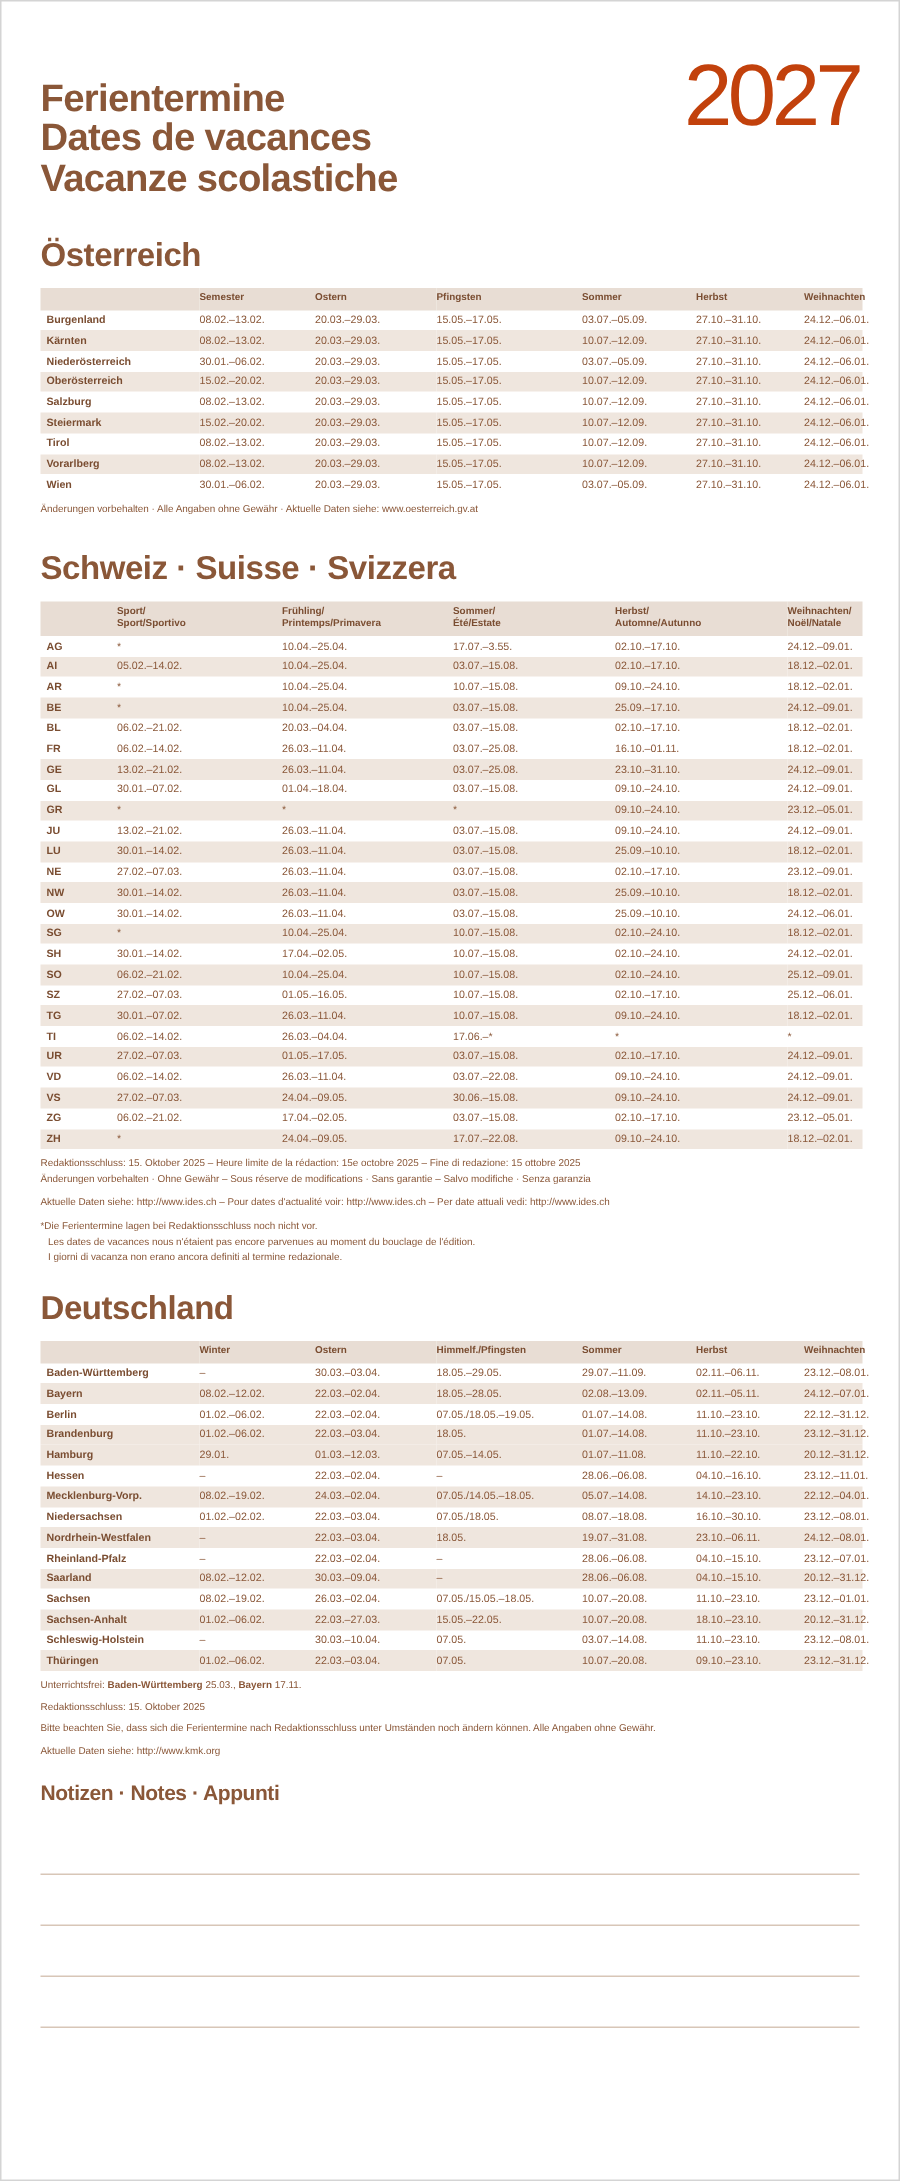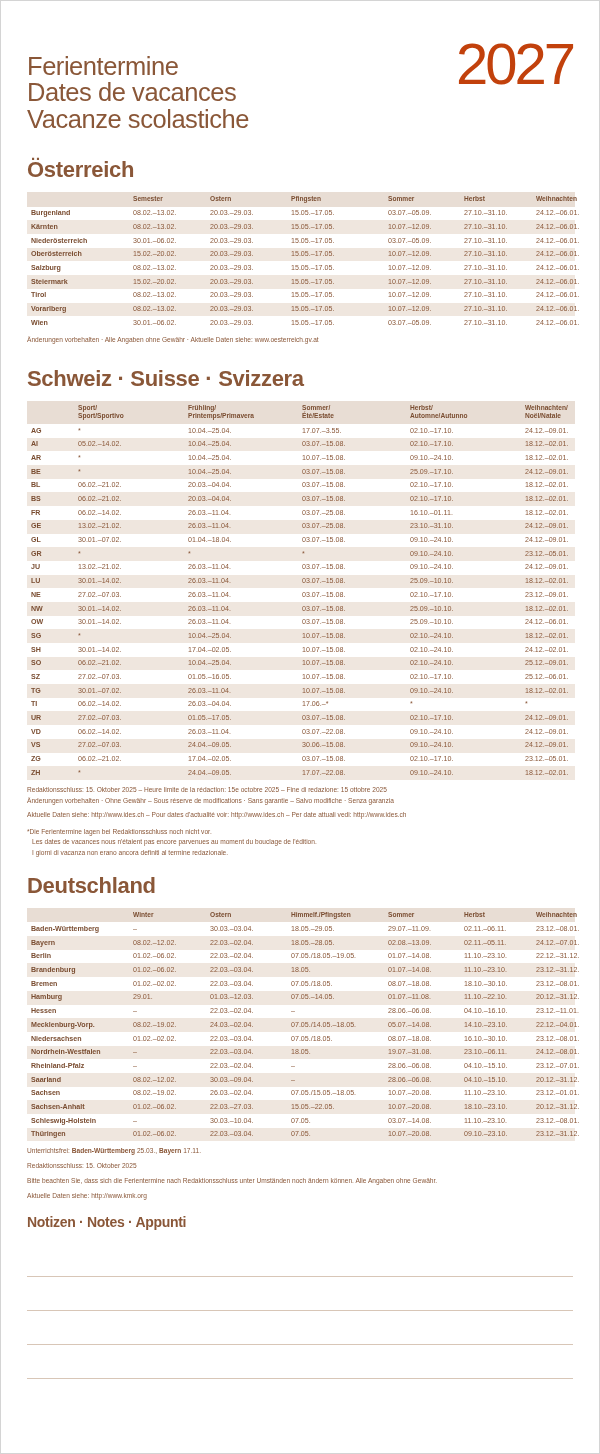--- a/index.html
+++ b/index.html
@@ -30,21 +30,21 @@
   }
   .masthead-titles {
     position: absolute;
     left: 0;
     top: 0;
     line-height: 1.03;
   }
   .masthead-titles .ml {
     display: block;
     font-size: 25.5px;
-    font-weight: normal;
+    font-weight: bold;
     color: #8a5738;
     letter-spacing: -0.45px;
     white-space: nowrap;
   }
   .year {
     position: absolute;
     right: 0;
     top: -18px;
     font-size: 58px;
     font-weight: normal;
@@ -338,28 +338,20 @@
             <td colspan="2">24.12.–09.01.</td>
           </tr>
           <tr>
             <td class="region">BL</td>
             <td>06.02.–21.02.</td>
             <td>20.03.–04.04.</td>
             <td>03.07.–15.08.</td>
             <td>02.10.–17.10.</td>
             <td colspan="2">18.12.–02.01.</td>
           </tr>
-          <tr class="alt">
-            <td class="region">BS</td>
-            <td>06.02.–21.02.</td>
-            <td>20.03.–04.04.</td>
-            <td>03.07.–15.08.</td>
-            <td>02.10.–17.10.</td>
-            <td colspan="2">18.12.–02.01.</td>
-          </tr>
           <tr>
             <td class="region">FR</td>
             <td>06.02.–14.02.</td>
             <td>26.03.–11.04.</td>
             <td>03.07.–25.08.</td>
             <td>16.10.–01.11.</td>
             <td colspan="2">18.12.–02.01.</td>
           </tr>
           <tr class="alt">
             <td class="region">GE</td>
@@ -580,29 +572,20 @@
           </tr>
           <tr class="alt">
             <td class="region">Brandenburg</td>
             <td>01.02.–06.02.</td>
             <td>22.03.–03.04.</td>
             <td>18.05.</td>
             <td>01.07.–14.08.</td>
             <td>11.10.–23.10.</td>
             <td colspan="2">23.12.–31.12.</td>
           </tr>
-          <tr>
-            <td class="region">Bremen</td>
-            <td>01.02.–02.02.</td>
-            <td>22.03.–03.04.</td>
-            <td>07.05./18.05.</td>
-            <td>08.07.–18.08.</td>
-            <td>18.10.–30.10.</td>
-            <td colspan="2">23.12.–08.01.</td>
-          </tr>
           <tr class="alt">
             <td class="region">Hamburg</td>
             <td>29.01.</td>
             <td>01.03.–12.03.</td>
             <td>07.05.–14.05.</td>
             <td>01.07.–11.08.</td>
             <td>11.10.–22.10.</td>
             <td colspan="2">20.12.–31.12.</td>
           </tr>
           <tr>

